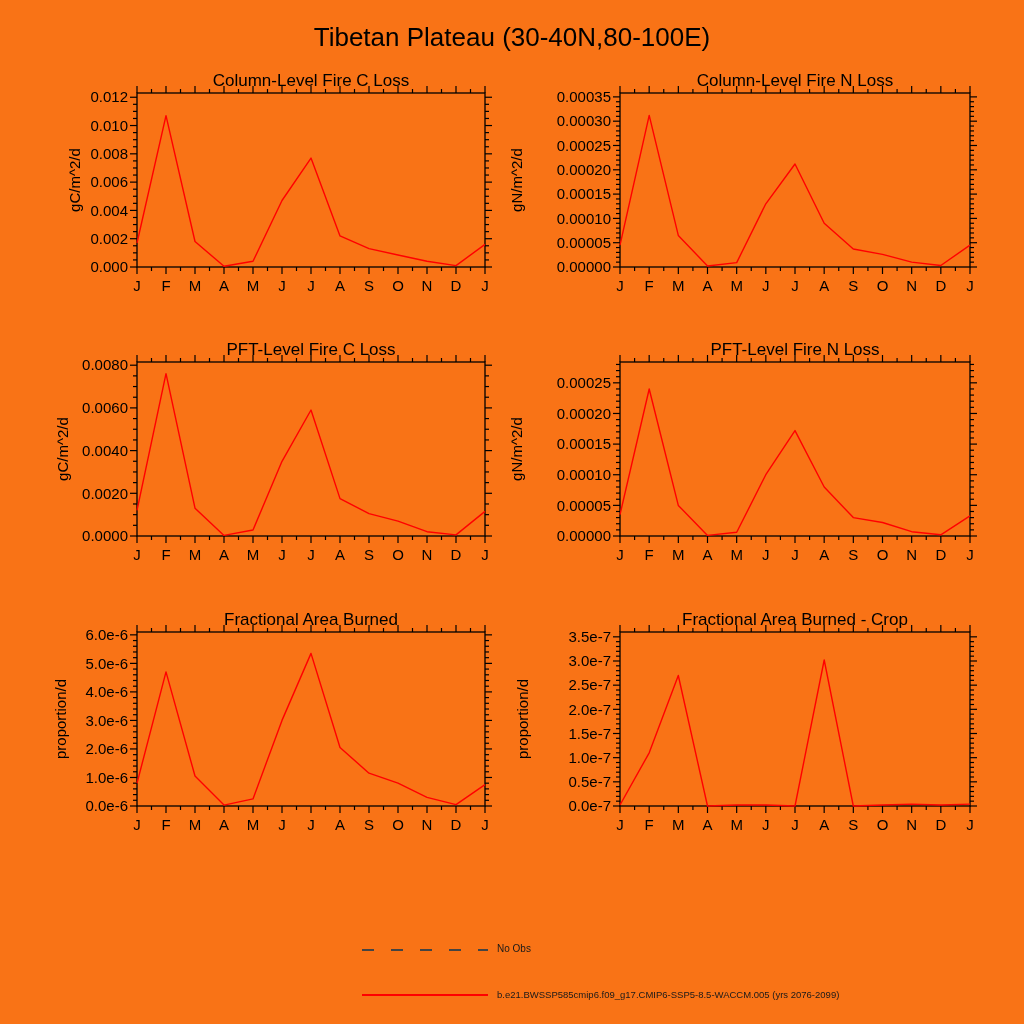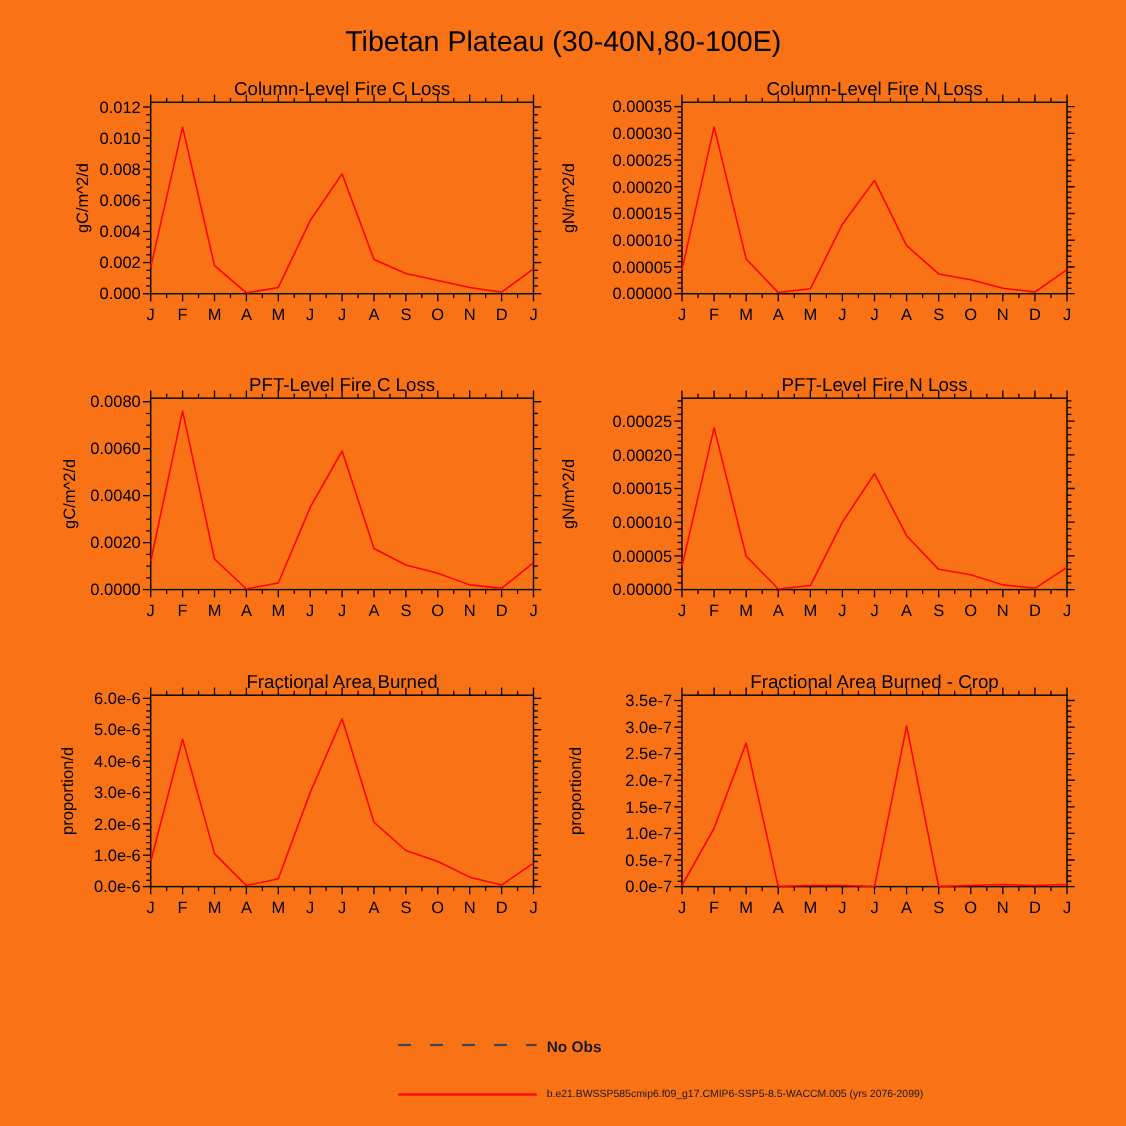--- a/index.html
+++ b/index.html
@@ -3,21 +3,21 @@
 <meta charset="utf-8">
 <style>
   html,body{margin:0;padding:0;background:#ffffff;}
   .page{position:relative;width:1024px;height:1024px;background:#f97316;overflow:hidden;
         font-family:"Liberation Sans", sans-serif;color:#000;}
   .main-title{position:absolute;top:22px;left:0;width:1024px;text-align:center;
               font-size:26px;color:#000;letter-spacing:0px;}
   #fig{position:absolute;left:0;top:0;width:1024px;height:1024px;}
   .legend-line-dashed{position:absolute;left:362px;top:949px;width:126px;height:2px;
     background:repeating-linear-gradient(90deg,#444 0 12px,transparent 12px 29px);}
-  .legend-label-noobs{position:absolute;left:497px;top:943px;font-size:14px;color:#1a1a1a;font-weight:bold;}
+  .legend-label-noobs{position:absolute;left:497px;top:943px;font-size:10px;color:#1a1a1a;}
   .legend-line-model{position:absolute;left:362px;top:994px;width:126px;height:1.5px;background:#ff0000;}
   .legend-label-model{position:absolute;left:497px;top:989px;font-size:9.5px;color:#1a1a1a;text-align:center;}
 </style>
 </head>
 <body>
 
 <div class="page">
   <div class="main-title">Tibetan Plateau (30-40N,80-100E)</div>
 
   <svg id="fig" viewBox="0 0 1024 1024" xmlns="http://www.w3.org/2000/svg">

